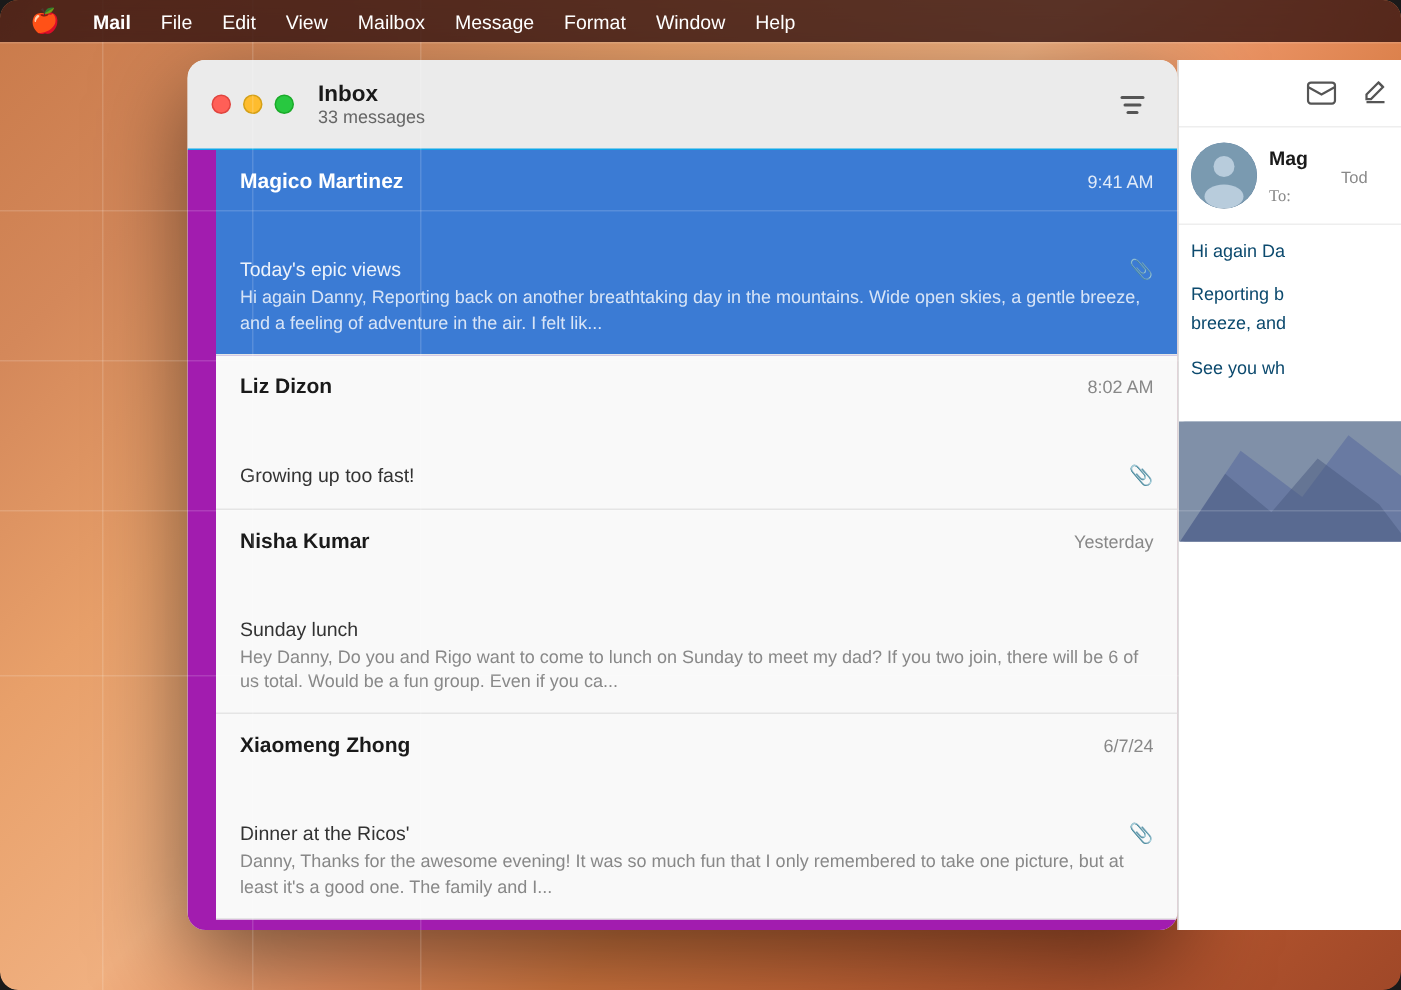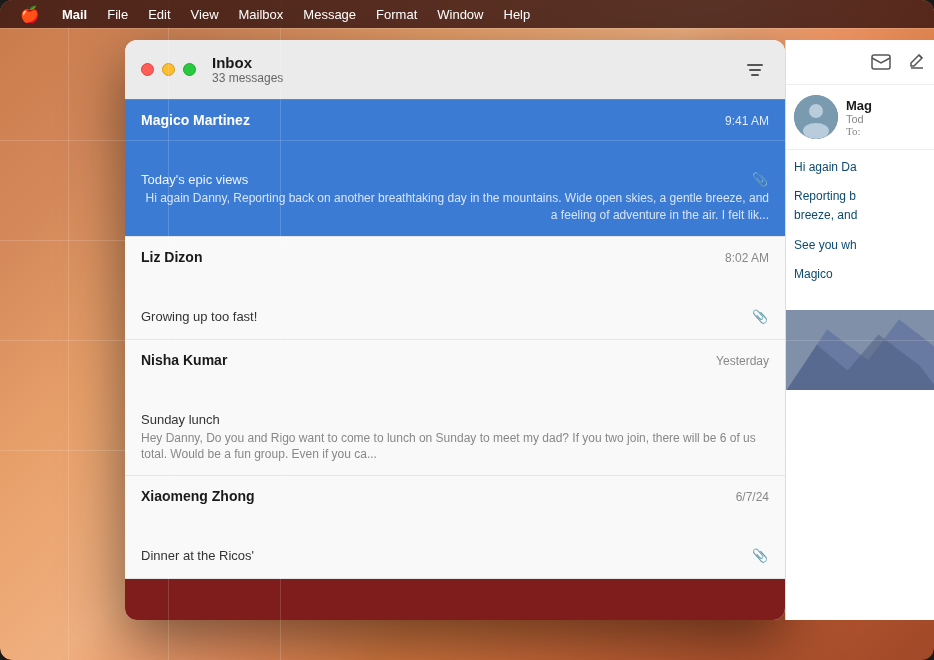--- a/index.html
+++ b/index.html
@@ -131,22 +131,23 @@
       justify-content: center;
       cursor: pointer;
       color: #555;
       font-size: 16px;
     }
 
     
     .message-list {
       flex: 1;
       overflow-y: auto;
-      background: #7f1d1d;
+      background: #a21caf;
       position: relative;
+      padding-left: 19px;
     }
 
     .message-list::-webkit-scrollbar {
       width: 8px;
     }
 
     .message-list::-webkit-scrollbar-track {
       background: transparent;
     }
 
@@ -170,21 +171,20 @@
     .message-item.selected .sender {
       color: #fff;
     }
 
     .message-item.selected .subject {
       color: rgba(255,255,255,0.9);
     }
 
     .message-item.selected .preview {
       color: rgba(255,255,255,0.8);
-      text-align: right;
     }
 
     .message-item.selected .time {
       color: rgba(255,255,255,0.85);
     }
 
     .message-header {
       display: flex;
       justify-content: space-between;
       align-items: baseline;
@@ -404,20 +404,21 @@
 
     <div class="message-item">
       <div class="message-header">
         <span class="sender">Xiaomeng Zhong</span>
         <span class="time">6/7/24</span>
       </div>
       <div class="subject">
         <span>Dinner at the Ricos'</span>
         <span class="attachment-icon">📎</span>
       </div>
+      <div class="preview">Danny, Thanks for the awesome evening! It was so much fun that I only remembered to take one picture, but at least it's a good one. The family and I...</div>
     </div>
 
   </div>
 </div>
 
 <div class="email-detail">
 
   <div style="display:flex; gap:8px; padding: 8px; border-bottom: 1px solid #eee; justify-content: flex-end;">
     <div class="detail-action-icon">
       <svg width="20" height="16" viewBox="0 0 20 16" fill="none">
@@ -438,30 +439,29 @@
     <div class="avatar">
 
       <svg width="44" height="44" viewBox="0 0 44 44">
         <circle cx="22" cy="22" r="22" fill="#7a9ab0"></circle>
         <circle cx="22" cy="16" r="7" fill="#b8ccdc"></circle>
         <ellipse cx="22" cy="36" rx="13" ry="8" fill="#b8ccdc"></ellipse>
       </svg>
     </div>
     <div>
       <div style="font-size:13px; font-weight:600; color:#1a1a1a;">Mag</div>
-      <div style="font-size:11px; color:#888;">Tod</div>
+      <div style="font-size:11px; color:#888;margin-left:48px;">Tod</div>
       <div style="font-size:11px; color:#888;font-family:Liberation Serif, serif;">To:</div>
     </div>
   </div>
 
   <div class="detail-body">
     <p>Hi again Da</p>
     <p>Reporting b<br>breeze, and</p>
     <p>See you wh</p>
-    <p>Magico</p>
   </div>
 
   <div class="detail-image">
     <svg width="100%" height="80" viewBox="0 0 149 80" preserveAspectRatio="xMidYMid slice">
       <rect width="149" height="80" fill="#8090a8"></rect>
       <polygon points="0,80 40,20 80,50 110,10 149,40 149,80" fill="#6070a0" opacity="0.7"></polygon>
       <polygon points="0,80 30,35 60,60 90,25 130,55 149,80" fill="#4a5a80" opacity="0.5"></polygon>
     </svg>
   </div>
 </div>

